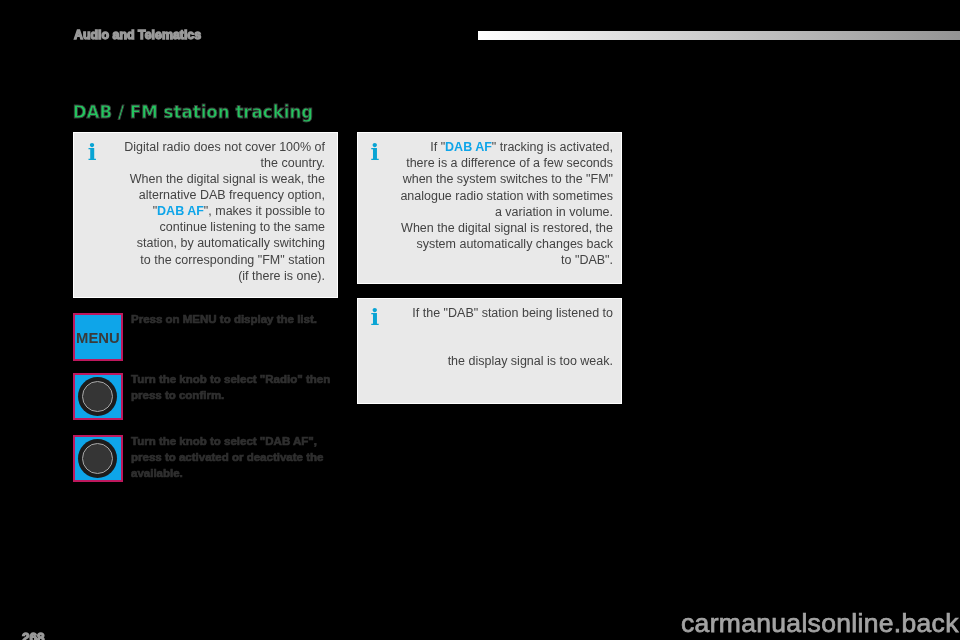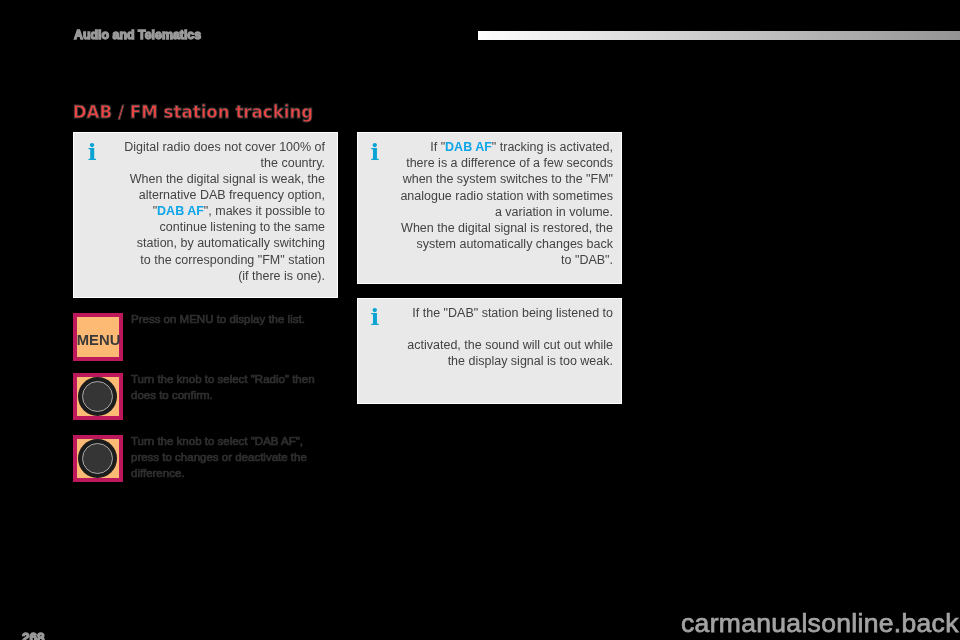--- a/index.html
+++ b/index.html
@@ -9,41 +9,41 @@
        font-family:"Liberation Sans",sans-serif;}
   .page{position:absolute;left:0;top:0;width:960px;height:640px;}
 
   .hdr-title{position:absolute;left:74px;top:27.5px;font-size:12.4px;font-weight:bold;
              color:#9a9a9a;white-space:nowrap;-webkit-text-stroke:1.3px #9a9a9a;}
   .hdr-bar{position:absolute;left:478px;top:31px;width:482px;height:9px;
            background:linear-gradient(to right,#ffffff 0%,#939393 100%);}
 
   .h1{position:absolute;left:72.8px;top:102.1px;margin:0;font-size:18.5px;font-weight:bold;
       font-family:"DejaVu Sans Condensed","DejaVu Sans",sans-serif;
-      color:#ef4444;white-space:nowrap;-webkit-text-stroke:0.85px #3a3a3a;
+      color:#22c55e;white-space:nowrap;-webkit-text-stroke:0.85px #3a3a3a;
       line-height:1.1;}
 
   .panel{position:absolute;background:#e9e9e9;border:1px solid #ffffff;box-sizing:border-box;}
 
   .ii{position:absolute;color:#09a4d4;font-weight:bold;font-size:23px;line-height:1;
       font-family:"DejaVu Serif",serif;}
 
   .ptext{position:absolute;font-size:12.5px;line-height:16.05px;color:#434343;text-align:right;}
   .ptext b{font-weight:bold;color:#0ea5e9;}
 
-  .icobox{position:absolute;background:#fdba74;border:4px solid #be185d;box-sizing:border-box;}
+  .icobox{position:absolute;background:#0ea5e9;border:2px solid #be185d;box-sizing:border-box;}
   .menu-lab{position:absolute;left:0;right:0;top:15.2px;text-align:center;
             font-size:14.8px;font-weight:bold;color:#3a3a3a;}
   .knob{position:absolute;left:50%;top:50%;width:39px;height:39px;margin:-19.5px 0 0 -19.5px;
         border-radius:50%;background:#1c1c1c;}
   .knob::after{content:"";position:absolute;left:4px;top:4px;width:31px;height:31px;
         border-radius:50%;background:#353535;border:1.3px solid #a8a8a8;box-sizing:border-box;}
 
   .steptext{position:absolute;font-size:11.5px;line-height:15.85px;color:#2f2f2f;
-            font-weight:normal;-webkit-text-stroke:0.7px #2f2f2f;}
+            font-weight:bold;-webkit-text-stroke:0.7px #2f2f2f;}
 
   .pagenum{position:absolute;left:22px;top:610.2px;color:#9a9a9a;font-size:13.6px;
            font-weight:bold;margin-top:20px;-webkit-text-stroke:1.3px #9a9a9a;}
   .wm{position:absolute;left:681px;top:608px;color:#a3a3a3;font-size:26.5px;
       letter-spacing:0.32px;-webkit-text-stroke:0.75px #a3a3a3;}
 </style>
 </head>
 <body>
 
 <div class="page">
@@ -56,32 +56,32 @@
   <div class="panel" style="left:72.5px;top:131.8px;width:265.5px;height:166.3px;"></div>
   <span class="ii" style="left:87.7px;top:139.6px;">i</span>
   <div class="ptext" style="left:110px;top:139.2px;width:215px;"><span><span>Digital radio does not cover 100% of</span></span><br><span><span>the country.</span></span><br><span><span>When the digital signal is weak, the</span></span><br><span><span>alternative DAB frequency option,</span></span><br><span><span>"</span><b>DAB AF</b><span>", makes it possible to</span></span><br><span><span>continue listening to the same</span></span><br><span><span>station, by automatically switching</span></span><br><span><span>to the corresponding "FM" station</span></span><br><span><span>(if there is one).</span></span></div>
 
   <div class="panel" style="left:357px;top:131.8px;width:265px;height:152px;"></div>
   <span class="ii" style="left:370.4px;top:139.6px;">i</span>
   <div class="ptext" style="left:393px;top:139.4px;width:220px;"><span><span>If "</span><b>DAB AF</b><span>" tracking is activated,</span></span><br><span><span>there is a difference of a few seconds</span></span><br><span><span>when the system switches to the "FM"</span></span><br><span><span>analogue radio station with sometimes</span></span><br><span><span>a variation in volume.</span></span><br><span><span>When the digital signal is restored, the</span></span><br><span><span>system automatically changes back</span></span><br><span><span>to "DAB".</span></span></div>
 
   <div class="panel" style="left:357px;top:297.8px;width:265px;height:106.4px;"></div>
   <span class="ii" style="left:370.4px;top:305.4px;">i</span>
-  <div class="ptext" style="left:393px;top:305.2px;width:220px;"><span><span>If the "DAB" station being listened to</span></span><br><br><span><span>activated, the sound will cut out while</span></span><br><span><span>the display signal is too weak.</span></span></div>
+  <div class="ptext" style="left:393px;top:305.2px;width:220px;"><span><span>If the "DAB" station being listened to</span></span><br><br><br><span><span>the display signal is too weak.</span></span></div>
 
   <div class="icobox" style="left:72.8px;top:312.6px;width:50.2px;height:48px;">
     <div class="menu-lab">MENU</div>
   </div>
   <div class="steptext" style="left:131px;top:312px;width:205px;"><span><span>Press on MENU to display the list.</span></span></div>
 
   <div class="icobox" style="left:72.8px;top:372.8px;width:50.2px;height:47.2px;">
     <div class="knob"></div>
   </div>
-  <div class="steptext" style="left:131px;top:372px;width:205px;"><span><span>Turn the knob to select "Radio" then</span></span><br><span><span>does to confirm.</span></span></div>
+  <div class="steptext" style="left:131px;top:372px;width:205px;"><span><span>Turn the knob to select "Radio" then</span></span><br><span><span>press to confirm.</span></span></div>
 
   <div class="icobox" style="left:72.8px;top:434.9px;width:50.2px;height:47.2px;">
     <div class="knob"></div>
   </div>
-  <div class="steptext" style="left:131px;top:434px;width:205px;"><span><span>Turn the knob to select "DAB AF",</span></span><br><span><span>press to changes or deactivate the</span></span><br><span><span>difference.</span></span></div>
+  <div class="steptext" style="left:131px;top:434px;width:205px;"><span><span>Turn the knob to select "DAB AF",</span></span><br><span><span>press to activated or deactivate the</span></span><br><span><span>available.</span></span></div>
 
   <div class="pagenum">268</div>
   <div class="wm">carmanualsonline.back</div>
 </div>
 
 </body></html>

